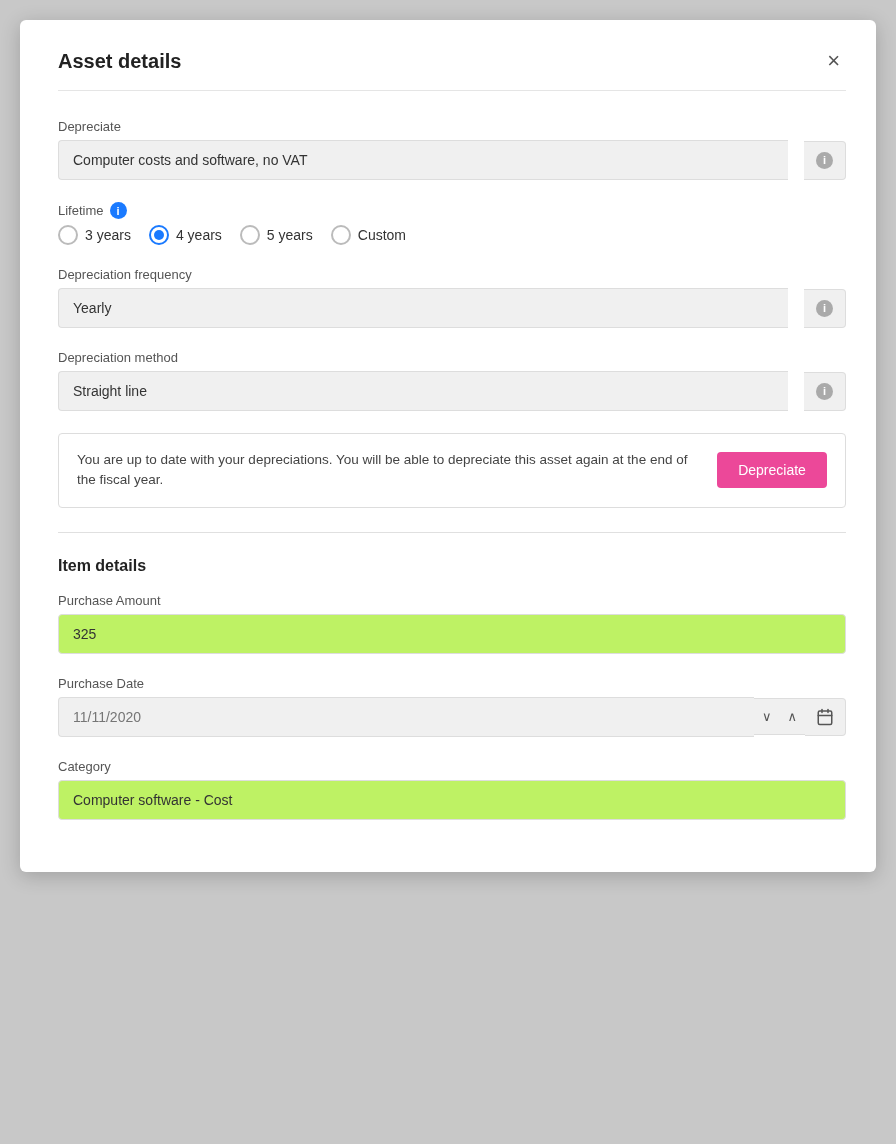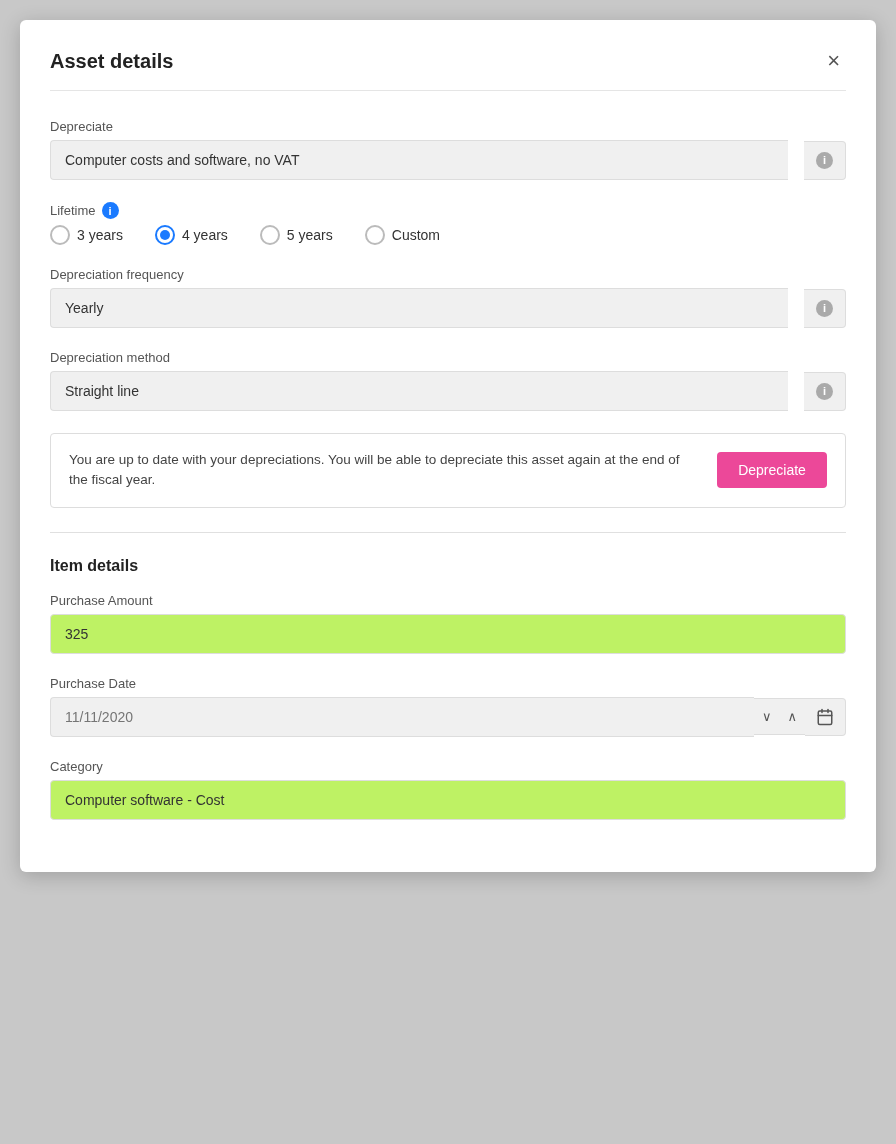--- a/index.html
+++ b/index.html
@@ -9,21 +9,21 @@
       display: flex;
       justify-content: center;
       align-items: flex-start;
       min-height: 1144px;
       padding: 20px;
     }
     .modal {
       background: #fff;
       border-radius: 6px;
       width: 860px;
-      padding: 28px 30px 30px 30px;
+      padding: 28px 30px 30px 38px;
       box-shadow: 0 4px 20px rgba(0,0,0,0.2);
       position: relative;
     }
     .modal-header {
       display: flex;
       justify-content: space-between;
       align-items: center;
       margin-bottom: 28px;
       border-bottom: 1px solid #e5e5e5;
       padding-bottom: 16px;
@@ -101,21 +101,21 @@
       cursor: pointer;
       display: flex;
       align-items: center;
     }
     .field-info-btn .info-icon {
       background: #aaa;
     }
     .radio-group {
       display: flex;
       align-items: center;
-      gap: 32px;
+      gap: 18px;
       margin-top: 6px;
     }
     .radio-option {
       display: flex;
       align-items: center;
       gap: 7px;
       cursor: pointer;
     }
     .radio-circle {
       width: 20px;

